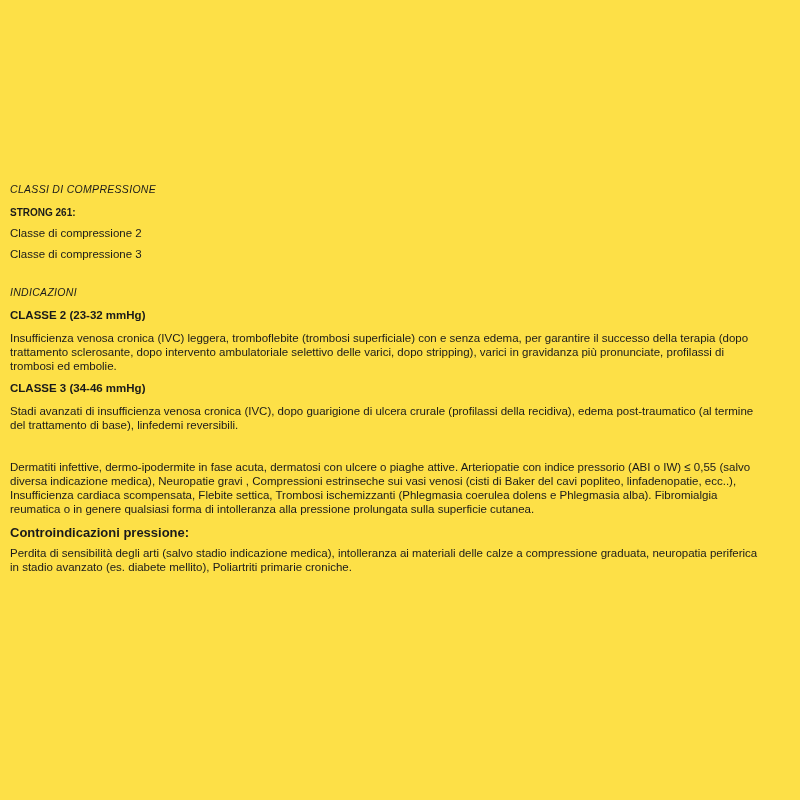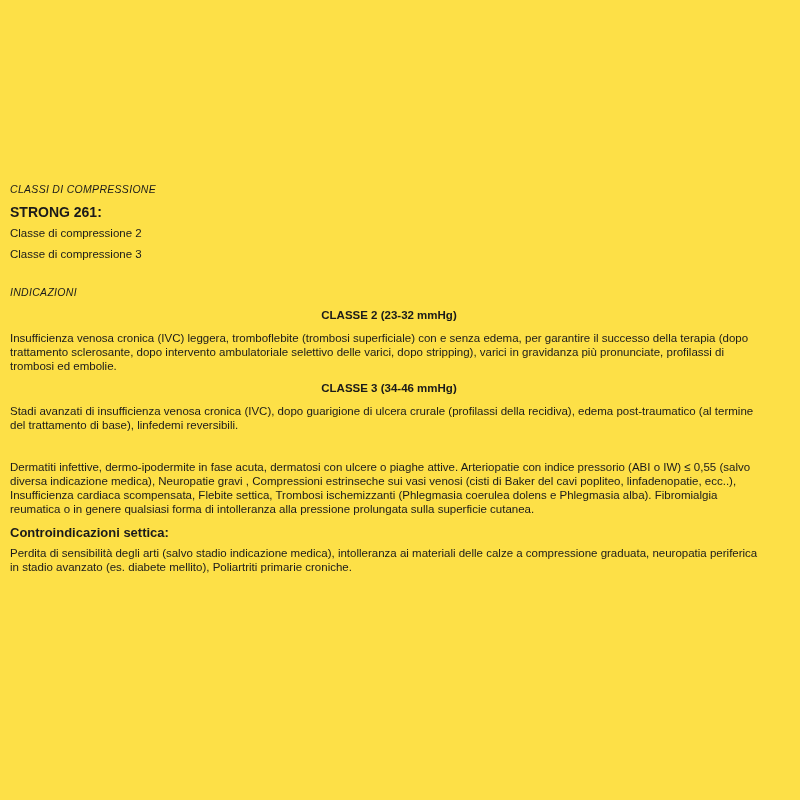--- a/index.html
+++ b/index.html
@@ -26,36 +26,35 @@
     font-style: italic;
     font-weight: 400;
     font-size: 10.5px;
     line-height: 13px;
     letter-spacing: 0.3px;
     margin: 0 0 10px 0;
     color: #1a1a1a;
   }
   .kv-label {
     font-weight: 700;
-    font-size: 14px;
+    font-size: 10px;
     line-height: 13px;
     margin: 0 0 8px 0;
   }
   .kv-value {
     font-weight: 400;
     font-size: 11.5px;
     line-height: 13px;
     margin: 0 0 8px 0;
   }
   .class-label {
     font-weight: 700;
     font-size: 11.5px;
     line-height: 13px;
     margin: 0 0 9px 0;
-    text-align: center;
   }
   .para {
     font-weight: 400;
     font-size: 11.5px;
     line-height: 14px;
     margin: 0 0 9px 0;
   }
   .group-label {
     font-weight: 700;
     font-size: 13px;
@@ -86,17 +85,17 @@
     <p class="para">Insufficienza venosa cronica (IVC) leggera, tromboflebite (trombosi superficiale) con e senza edema, per garantire il successo della terapia (dopo trattamento sclerosante, dopo intervento ambulatoriale selettivo delle varici, dopo stripping), varici in gravidanza più pronunciate, profilassi di trombosi ed embolie.</p>
 
     <div class="class-label">CLASSE 3 (34-46 mmHg)</div>
     <p class="para">Stadi avanzati di insufficienza venosa cronica (IVC), dopo guarigione di ulcera crurale (profilassi della recidiva), edema post-traumatico (al termine del trattamento di base), linfedemi reversibili.</p>
   </section>
 
   <section id="sec-contraindications">
 
     <p class="para">Dermatiti infettive, dermo-ipodermite in fase acuta, dermatosi con ulcere o piaghe attive. Arteriopatie con indice pressorio (ABI o IW) ≤ 0,55 (salvo diversa indicazione medica), Neuropatie gravi , Compressioni estrinseche sui vasi venosi (cisti di Baker del cavi popliteo, linfadenopatie, ecc..), Insufficienza cardiaca scompensata, Flebite settica, Trombosi ischemizzanti (Phlegmasia coerulea dolens e Phlegmasia alba). Fibromialgia reumatica o in genere qualsiasi forma di intolleranza alla pressione prolungata sulla superficie cutanea.</p>
 
-    <div class="group-label">Controindicazioni settica:</div>
+    <div class="group-label">Controindicazioni pressione:</div>
     <p class="para">Perdita di sensibilità degli arti (salvo stadio indicazione medica), intolleranza ai materiali delle calze a compressione graduata, neuropatia periferica in stadio avanzato (es. diabete mellito), Poliartriti primarie croniche.</p>
   </section>
 
 </div>
 
 </body></html>

